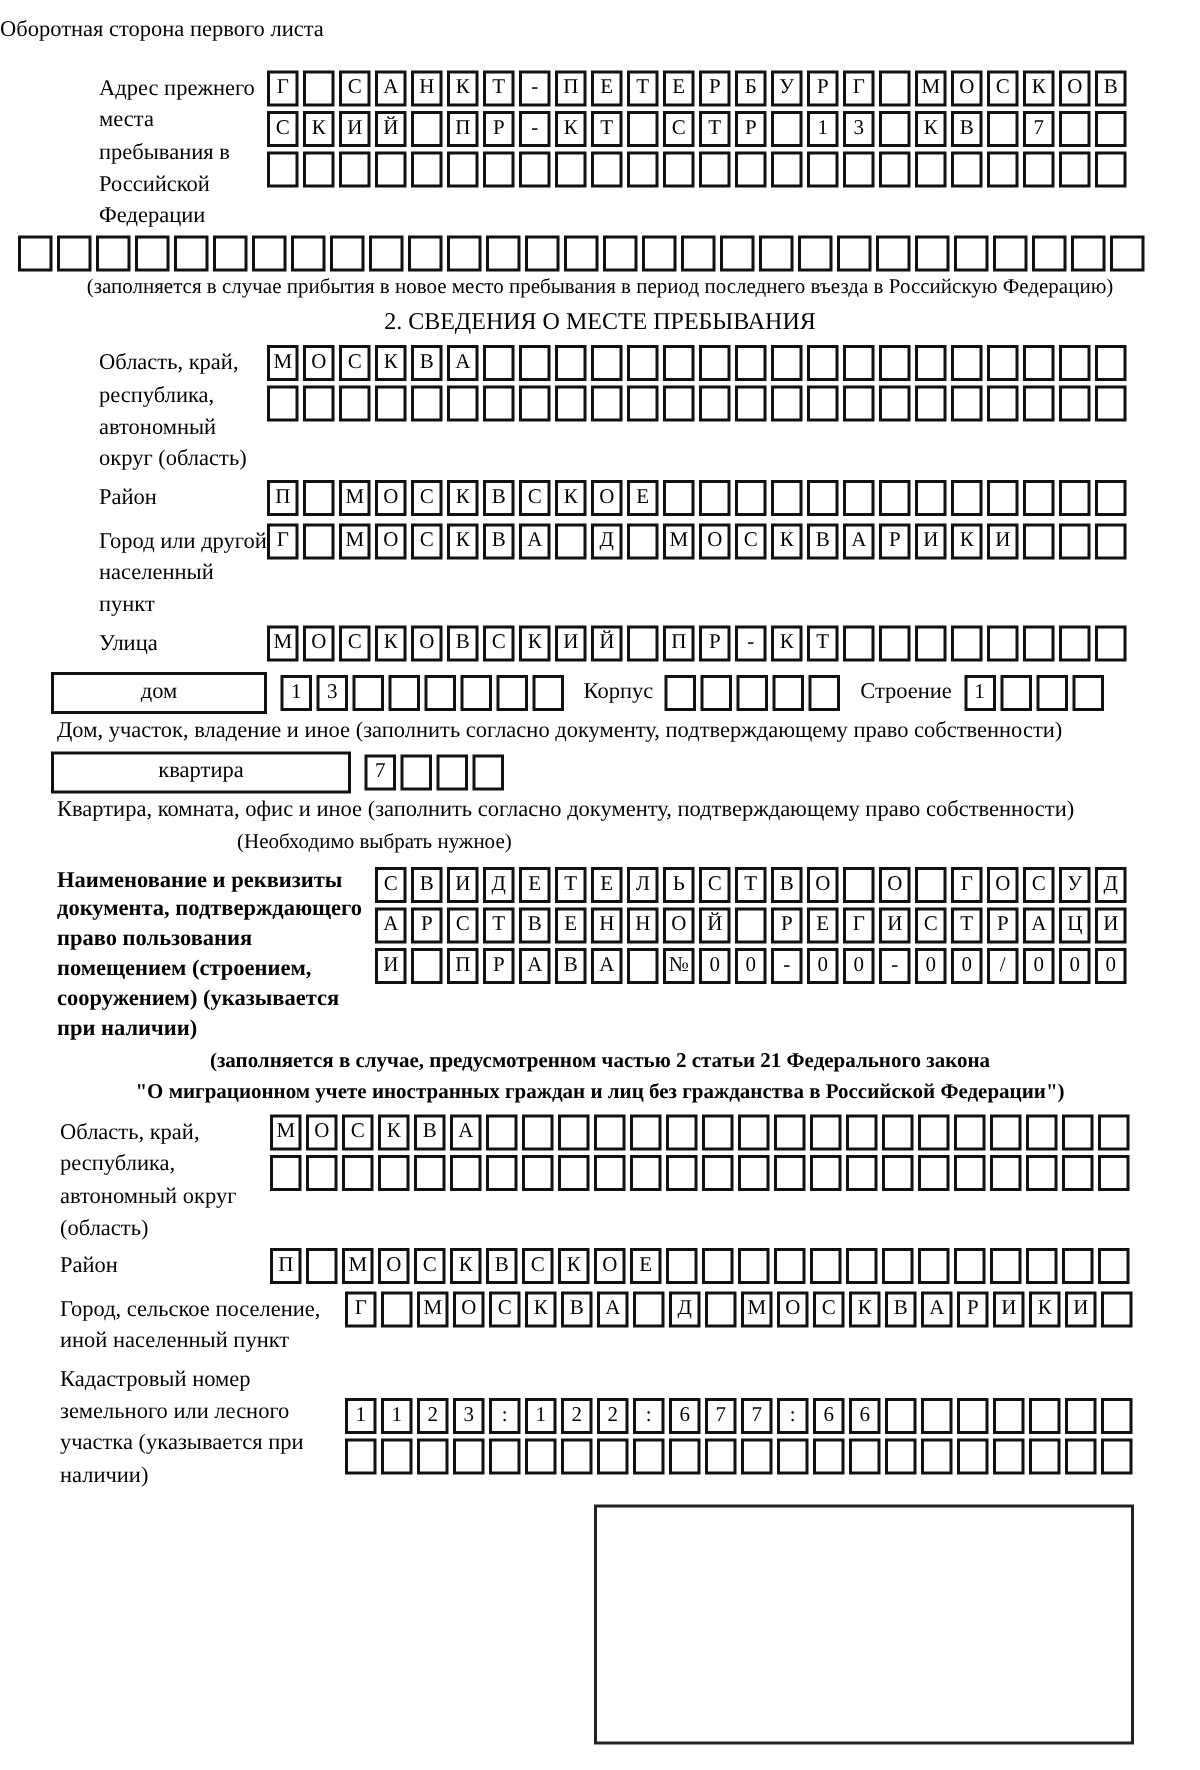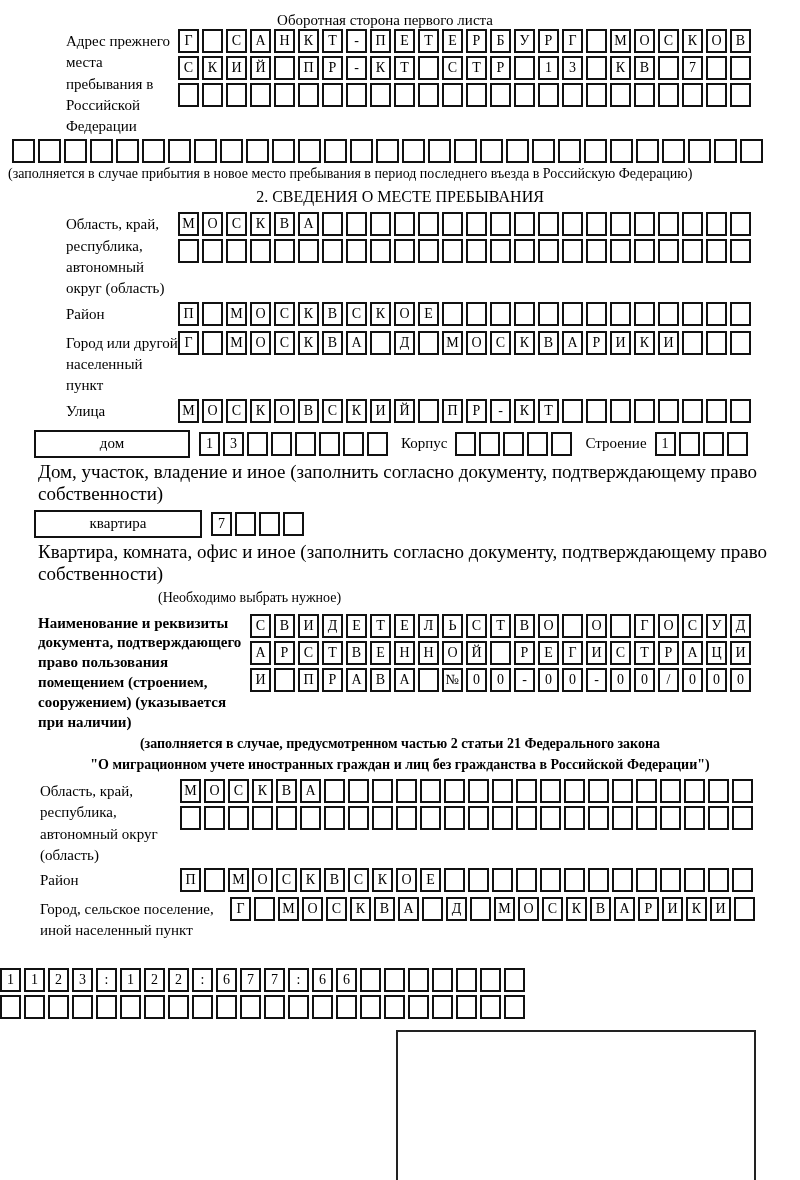--- a/index.html
+++ b/index.html
@@ -3,52 +3,52 @@
 <meta charset="utf-8">
 <style>
   * { box-sizing: border-box; margin: 0; padding: 0; }
   html, body { background: #fff; }
   body {
     width: 800px; height: 1180px; overflow: hidden;
     color: #000;
     font-family: "Liberation Serif", "DejaVu Serif", serif;
     font-size: 15px;
   }
-  .header-note { text-align: center; padding: 12px 30px 0 0; font-size: 15px; }
+  .header-note { text-align: left; padding: 12px 30px 0 0; font-size: 15px; }
 
   
   .frow { display: flex; align-items: flex-start; margin-bottom: 2px; }
   .flabel { flex: 0 0 auto; line-height: 1.42; padding-top: 2px; }
   .ml66 { margin-left: 66px; } .ml40 { margin-left: 40px; } .ml38 { margin-left: 38px; font-weight: bold; }
   .lw112 { width: 112px; } .lw140 { width: 140px; } .lw190 { width: 190px; } .lw212 { width: 212px; }
   .rows { display: flex; flex-direction: column; }
 
   .cells { display: flex; margin-bottom: 3px; }
   .cell {
     flex: 0 0 auto; display: inline-flex; align-items: center; justify-content: center;
     width: 21px; height: 24px; margin-right: 3px;
     border: 2px solid #111; font-size: 14px; line-height: 1;
   }
   .cells-wide .cell { width: 23px; }
   .fullrow { margin-left: 12px; margin-top: 1px; }
 
-  .note { text-align: left; font-size: 14px; margin: 2px 8px 4px 8px; }
+  .note { text-align: center; font-size: 14px; margin: 2px 8px 4px 8px; }
   .sec-title { text-align: center; font-weight: normal; font-size: 16px; margin: 6px 0 6px 0; }
 
   
   .inline-row { display: flex; align-items: center; margin: 4px 0 2px 34px; }
   .wbox {
     display: flex; align-items: center; justify-content: center;
     height: 28px; border: 2px solid #111; font-size: 15px;
   }
-  .wbox-dom { width: 156px; margin-right: 9px; }
-  .wbox-kv  { width: 168px; margin-right: 9px; }
+  .wbox-dom { width: 144px; margin-right: 9px; }
+  .wbox-kv  { width: 200px; margin-right: 9px; }
   .inline-row .cells { margin-bottom: 0; }
   .inline-label { margin: 0 8px 0 10px; }
-  .caption { font-size: 19px; margin: 3px 0 5px 38px; }
+  .caption { font-size: 15px; margin: 3px 0 5px 38px; }
 
   
   .stay-row { display: flex; align-items: center; margin: 5px 0 2px 66px; }
   .chk {
     flex: 0 0 auto; display: inline-flex; align-items: center; justify-content: center;
     width: 23px; height: 26px; border: 2px solid #111; font-size: 15px; margin: 0 10px;
   }
   .chk-gap { margin-left: 30px; }
   .stay-note { font-size: 14px; margin: 1px 0 6px 158px; }
 
@@ -59,21 +59,21 @@
 
   .stamp-box { width: 360px; height: 160px; border: 2px solid #222; margin: 8px 0 6px 396px; }
 </style>
 </head>
 <body>
 
 <div>
 
   <div class="header-note">Оборотная сторона первого листа</div>
 
-  <div class="frow" style="margin-top:0;">
+  <div class="frow" style="margin-top:18px;">
     <div class="flabel ml66 lw112">Адрес прежнего места пребывания в Российской Федерации</div>
     <div class="rows">
       <div class="cells">
           <span class="cell">Г</span>
           <span class="cell"></span>
           <span class="cell">С</span>
           <span class="cell">А</span>
           <span class="cell">Н</span>
           <span class="cell">К</span>
           <span class="cell">Т</span>
@@ -565,20 +565,21 @@
         <span class="cell">А</span>
         <span class="cell">Р</span>
         <span class="cell">И</span>
         <span class="cell">К</span>
         <span class="cell">И</span>
         <span class="cell"></span>
       </div>
   </div>
 
   <div class="frow">
+    <div class="flabel ml40 lw190">Кадастровый номер земельного или лесного участка (указывается при наличии)</div>
     <div class="rows" style="padding-top:24px;">
       <div class="cells">
           <span class="cell">1</span>
           <span class="cell">1</span>
           <span class="cell">2</span>
           <span class="cell">3</span>
           <span class="cell">:</span>
           <span class="cell">1</span>
           <span class="cell">2</span>
           <span class="cell">2</span>

